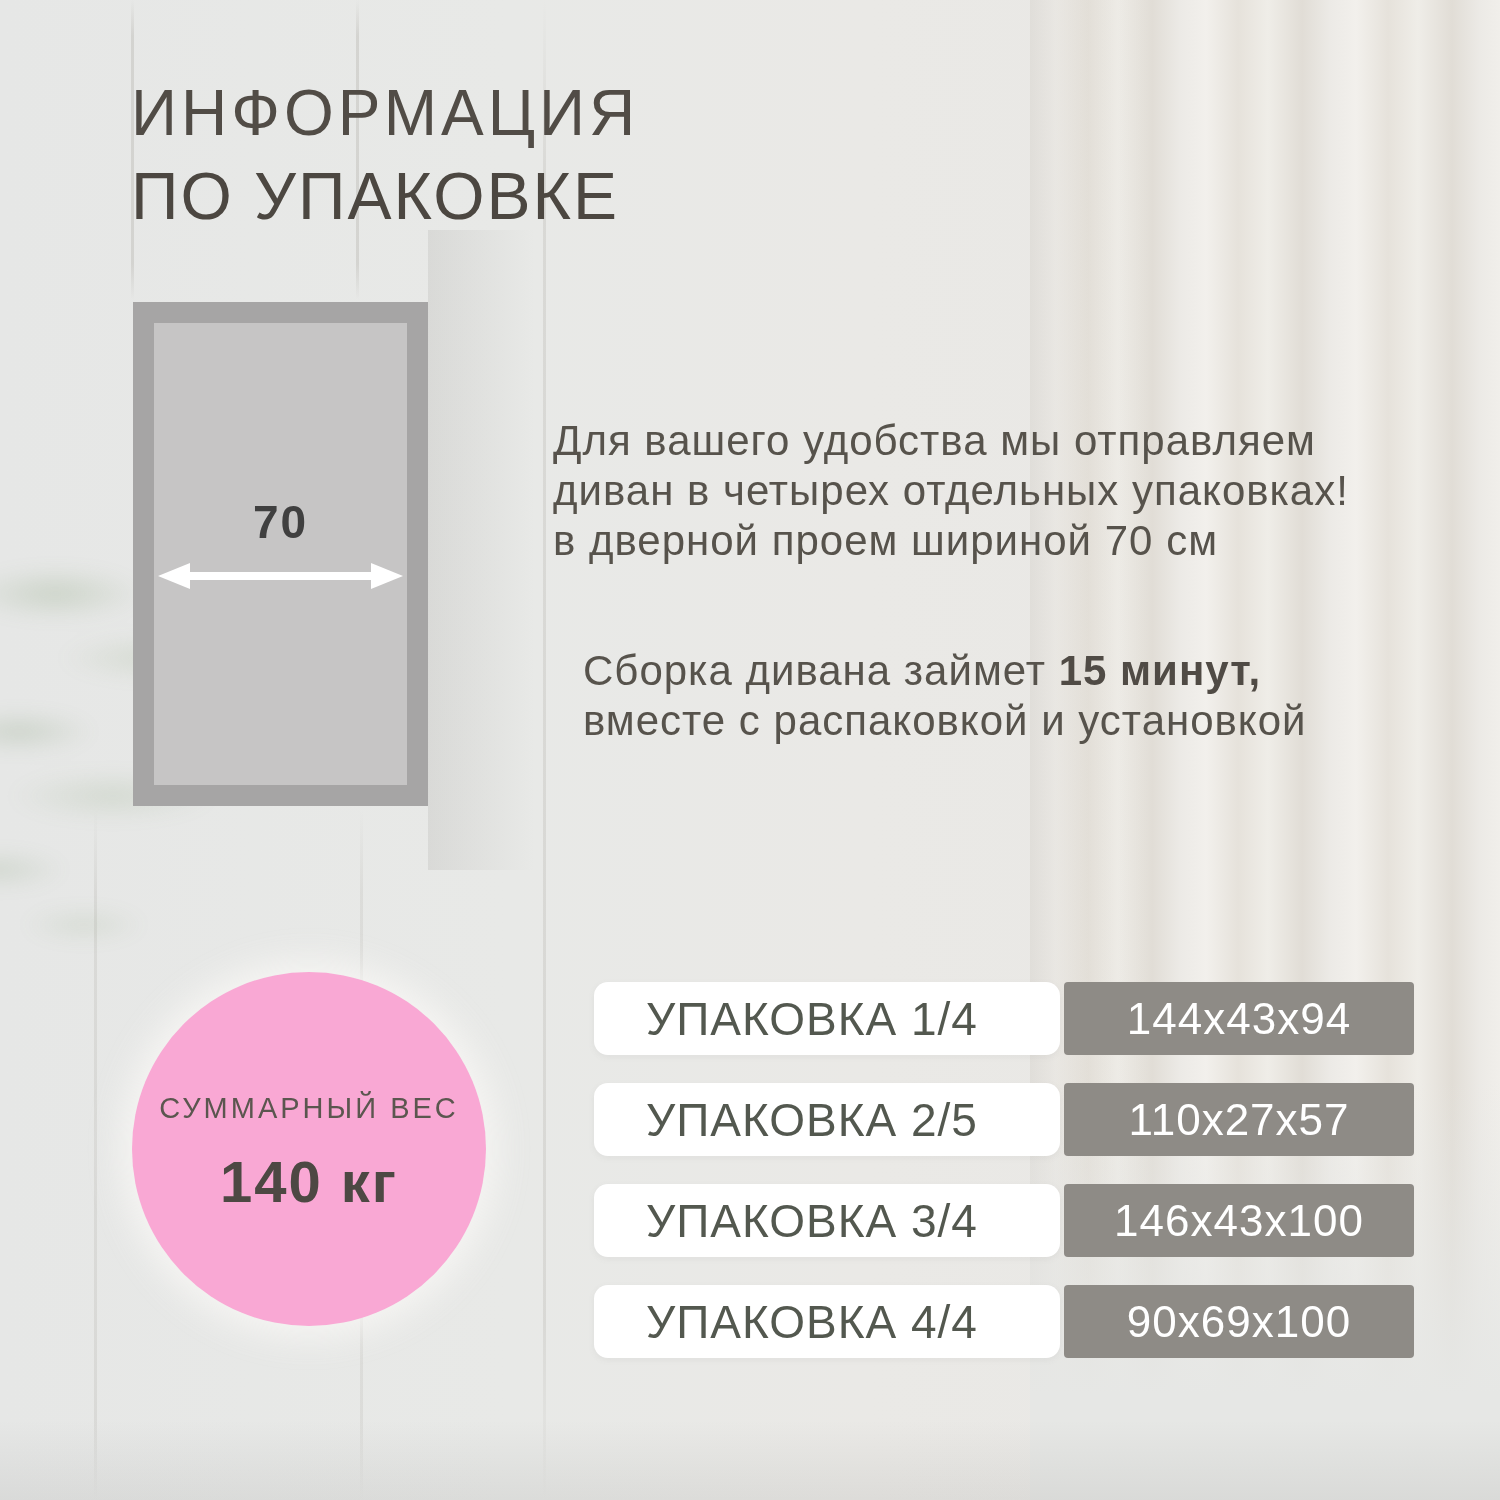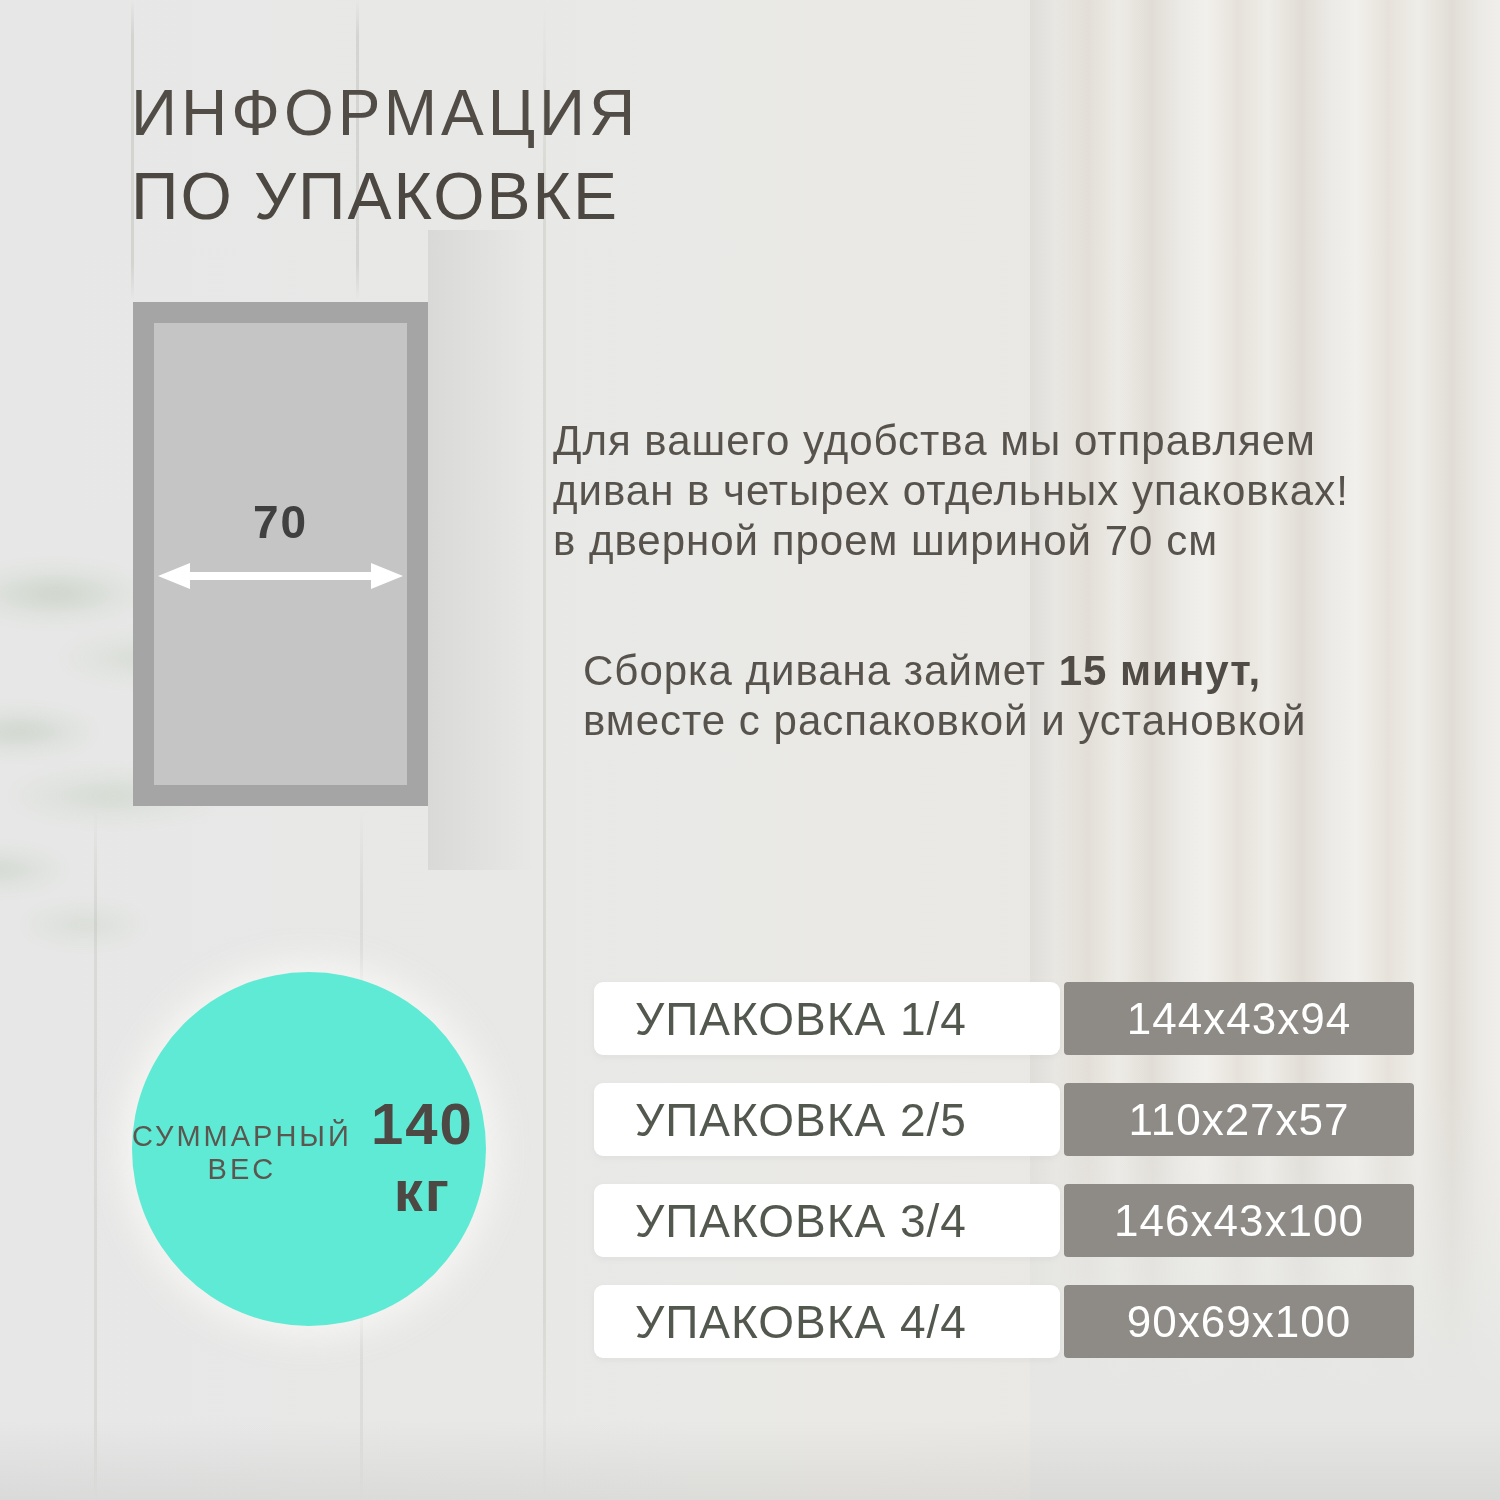--- a/index.html
+++ b/index.html
@@ -95,41 +95,41 @@
     left:583px; top:646px;
     font-size:42px; line-height:50px; letter-spacing:1px;
     color:#57534c;
   }
   .assembly .row { white-space:pre-wrap; }
   .assembly b { font-weight:700; color:#504b45; }
 
   
   .weight-circle {
     left:132px; top:972px; width:354px; height:354px;
-    background:#5eead4; border-radius:50%;
+    background:#f9a8d4; border-radius:50%;
     box-shadow:0 0 34px 12px rgba(248,247,245,0.85);
-    display:flex; flex-direction:row; align-items:center; justify-content:center;
+    display:flex; flex-direction:column; align-items:center; justify-content:center;
     text-align:center;
     gap:7px;
   }
   .weight-label {
     font-size:29px; font-weight:400; letter-spacing:3px; color:#5b564f;
     margin-top:8px;
   }
   .weight-value {
     font-size:58px; font-weight:700; letter-spacing:2px; color:#4d4843;
     margin-top:16px;
   }
 
   
   .packages { left:594px; top:982px; }
   .package-row { display:flex; height:73px; margin-bottom:28px; }
   .package-label {
-    width:466px; background:#ffffff; border-radius:9px;
-    display:flex; align-items:center; padding-left:41px;
+    width:466px; background:#ffffff; border-radius:14px;
+    display:flex; align-items:center; padding-left:52px;
     font-size:46px; font-weight:500; letter-spacing:1px; color:#53584f;
     box-shadow:0 2px 6px rgba(120,120,115,0.08);
   }
   .package-badge {
     width:350px; margin-left:4px; background:#8e8b86; border-radius:4px;
     display:flex; align-items:center; justify-content:center;
     font-size:44px; font-weight:400; letter-spacing:1px; color:#ffffff;
   }
 </style>
 </head>

